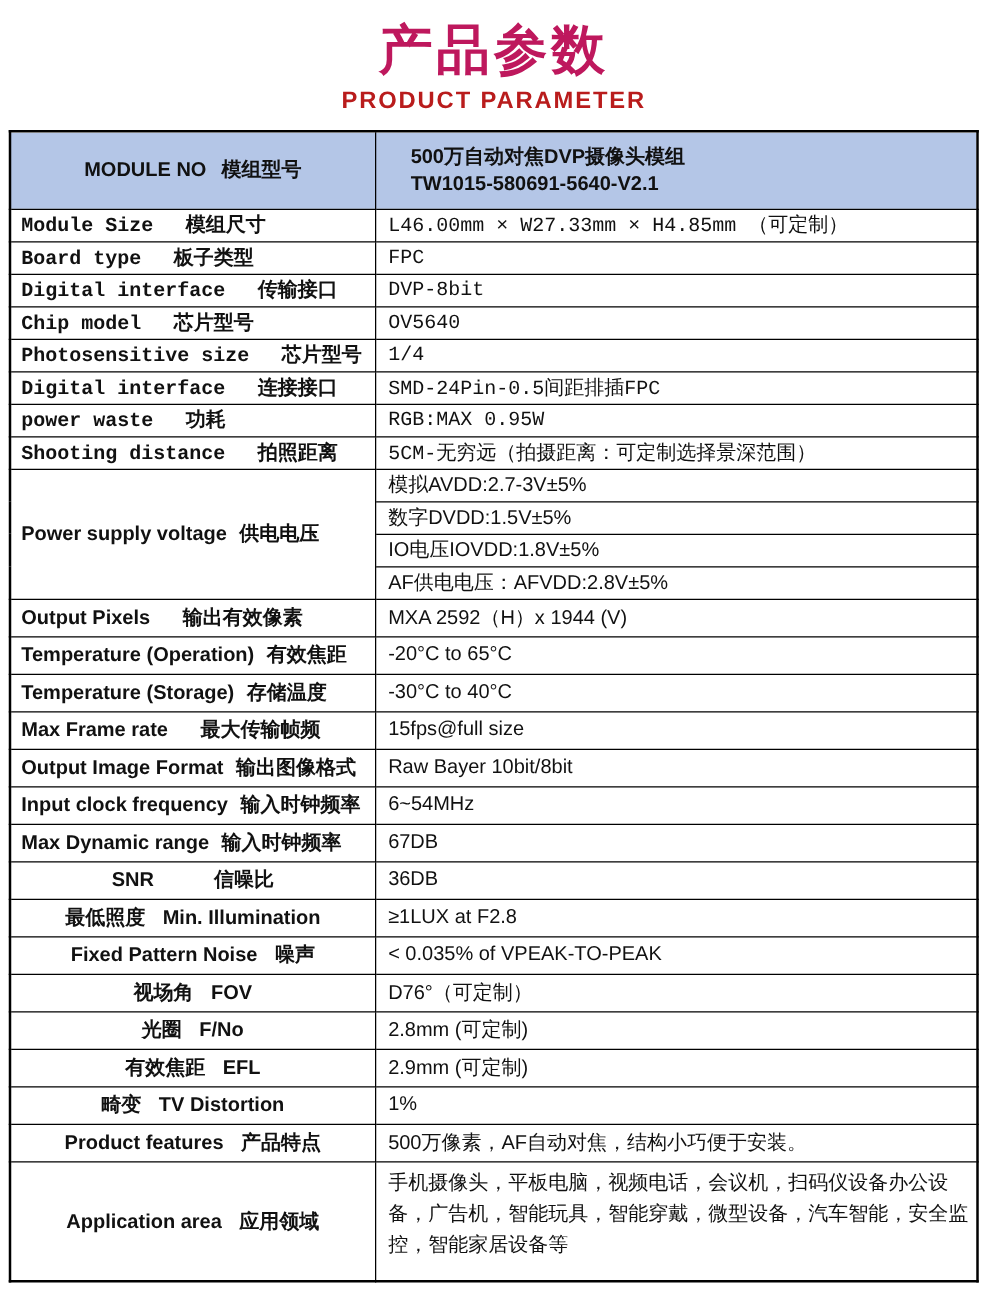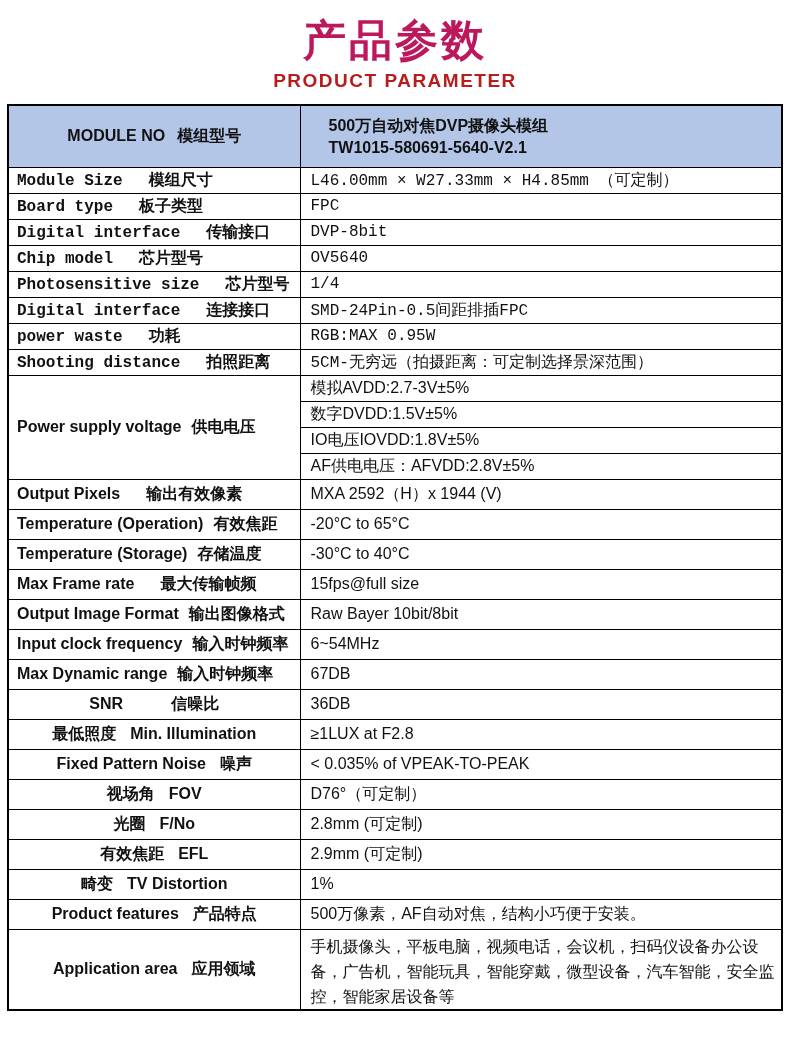--- a/index.html
+++ b/index.html
@@ -50,21 +50,21 @@
   tr.r-sub { height: 22px; }
   tr.r-std { height: 30px; }
   tr.r-app { height: 81px; }
   td.label { font-weight: bold; padding: 2px 4px 2px 8px; }
   td.label .p1 { margin-right: 26px; }
   td.label.gap-sm .p1 { margin-right: 10px; }
   td.label.center { text-align: center; padding-left: 4px; }
   td.label.center .p1 { margin-right: 14px; }
   td.label.center.gap-xl .p1 { margin-right: 48px; }
   td.value { padding: 2px 6px 2px 10px; font-weight: 500; }
-  td.value.multiline { line-height: 1.55; padding-top: 5px; padding-bottom: 0; }
+  td.value.multiline { line-height: 1.55; padding-top: 5px; padding-bottom: 15px; }
 </style>
 </head>
 <body>
 
 <div class="title-wrap">
   <div class="page-title">产品参数</div>
   <div class="page-subtitle">PRODUCT PARAMETER</div>
 </div>
 
 <table class="spec">

